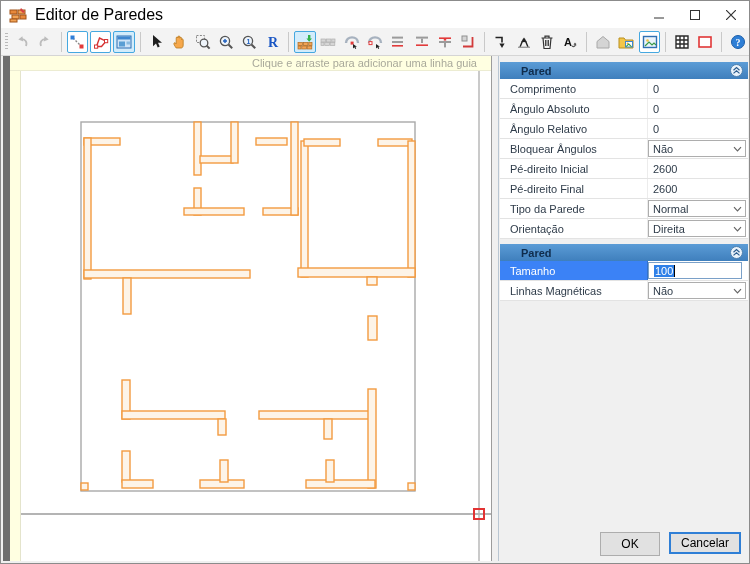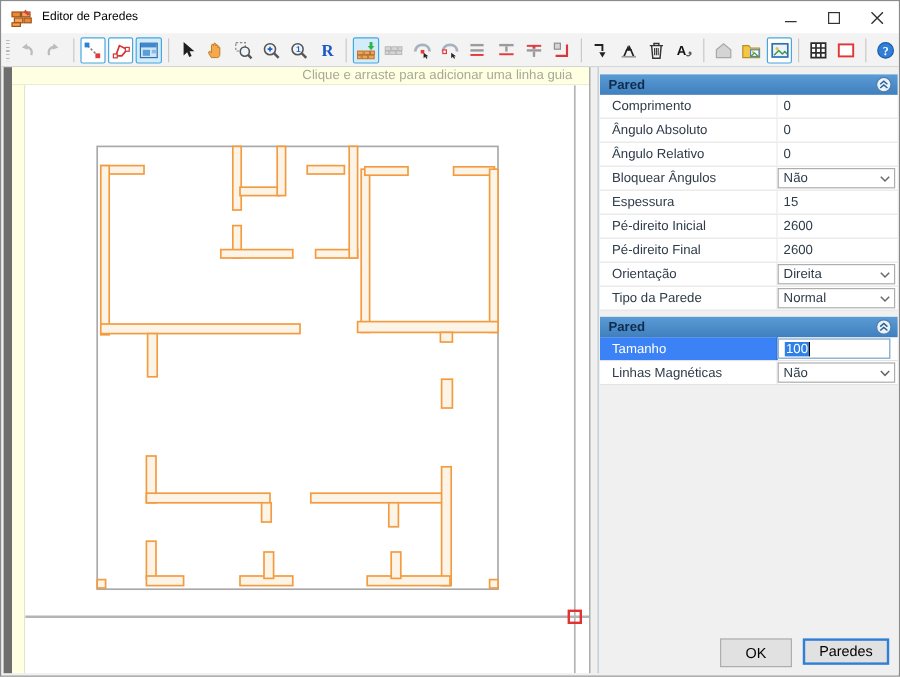--- a/index.html
+++ b/index.html
@@ -1,41 +1,41 @@
 <!DOCTYPE html>
 <html><head>
 <meta charset="utf-8">
 <style>
   html,body{margin:0;padding:0;background:#d8d8d8;font-family:"Liberation Sans",sans-serif;}
   #window{position:relative;width:748px;height:562px;background:#f0f0f0;border:1px solid #8b8b8b;overflow:hidden;}
   
   #titlebar{position:absolute;left:0;top:0;width:100%;height:27px;background:#ffffff;display:flex;align-items:center;}
   #title-icon{margin-left:8px;width:18px;height:16px;}
-  #title-text{margin-left:8px;font-size:10px;color:#000;}
+  #title-text{margin-left:8px;font-size:16px;color:#000;}
   #win-controls{position:absolute;right:0;top:0;height:27px;display:flex;}
   .win-btn{width:36px;height:27px;display:flex;align-items:center;justify-content:center;}
   
   #toolbar{position:absolute;left:0;top:27px;width:100%;height:28px;background:#f3f3f3;border-bottom:1px solid #d5d5d5;display:flex;align-items:center;padding-left:2px;box-sizing:border-box;}
   .grip{width:5px;height:18px;margin:0 2px;background-image:repeating-linear-gradient(#b9b9b9 0 1px,transparent 1px 3px);width:3px;}
   .tb{width:22px;height:22px;display:flex;align-items:center;justify-content:center;border:1px solid transparent;box-sizing:border-box;border-radius:2px;margin:0 1px;background:transparent;}
   .tb.frame{border-color:#45a8e0;background:#ffffff;}
   .tb.on{border-color:#45a8e0;background:#d3ecfb;}
   .tbsep{width:1px;height:20px;background:#c9c9c9;margin:0 4px;}
   .tb svg{display:block;}
   
   #dark-strip{position:absolute;left:2px;top:55px;width:7px;height:505px;background:#6e6e6e;}
   #hint-bar{position:absolute;left:9px;top:55px;width:481px;height:15px;background:#ffffe1;border-bottom:1px solid #ececd2;box-sizing:border-box;display:flex;align-items:center;justify-content:flex-end;}
   #hint-text{font-size:11px;color:#a9a99b;padding-right:14px;white-space:nowrap;}
   #v-strip{position:absolute;left:9px;top:70px;width:11px;height:490px;background:#ffffe1;border-right:1px solid #e4e4cc;box-sizing:border-box;}
   #canvas{position:absolute;left:20px;top:70px;width:470px;height:490px;background:#ffffff;}
   #canvas-edge{position:absolute;left:490px;top:55px;width:1px;height:505px;background:#9c9c9c;}
   
   #panel{position:absolute;left:497px;top:55px;width:251px;height:505px;background:#f0f0f0;border-left:1px solid #b9c6d2;box-sizing:border-box;}
   .sec-header{height:17px;margin:0 1px;background:linear-gradient(#5b9cd6,#3f7fbd);display:flex;align-items:center;position:relative;}
-  .sec-title{font-size:11px;font-weight:bold;color:#0f2c4c;padding-left:7px;}
+  .sec-title{font-size:11px;font-weight:bold;color:#0f2c4c;padding-left:21px;}
   .collapse{position:absolute;right:5px;top:2px;width:13px;height:13px;border-radius:50%;background:#eaf3fb;border:1px solid #4d7fae;box-sizing:border-box;display:flex;align-items:center;justify-content:center;}
   .prop-row{height:19px;margin:0 1px;background:#ffffff;border-bottom:1px solid #e3e3e3;display:flex;align-items:stretch;}
   .prop-label{width:148px;display:flex;align-items:center;padding-left:10px;box-sizing:border-box;font-size:11px;color:#2e3b49;border-right:1px solid #ececec;}
   .prop-value{flex:1;display:flex;align-items:center;padding-left:5px;font-size:11px;color:#2e3b49;}
   .prop-value.combo{border:1px solid #adadad;margin:1px 2px 1px 0;padding:0 3px 0 4px;justify-content:space-between;background:#fff;}
   .row-selected .prop-label{background:#3b82f6;color:#ffffff;border-right-color:#3470c8;}
   .prop-value.editing{border:1px solid #7aa0c8;margin:1px 6px 1px 0;background:#fff;}
   .sel-text{background:#2e80e8;color:#fff;padding:0 1px;}
   .caret{width:1px;height:12px;background:#000;margin-left:0px;}
   .sec-gap{height:5px;}
@@ -361,49 +361,45 @@
     <div class="prop-row">
       <div class="prop-label">Bloquear Ângulos</div>
       <div class="prop-value combo">
           <span>Não</span>
           <svg width="9" height="6" viewBox="0 0 9 6">
             <path d="M1 1.2 4.5 4.8 8 1.2" fill="none" stroke="#666" stroke-width="1.2"></path>
           </svg>
         </div>
     </div>
     <div class="prop-row">
-      <div class="prop-label">Espessura</div>
-      <div class="prop-value">15</div>
-    </div>
-    <div class="prop-row">
       <div class="prop-label">Pé-direito Inicial</div>
       <div class="prop-value">2600</div>
     </div>
     <div class="prop-row">
       <div class="prop-label">Pé-direito Final</div>
       <div class="prop-value">2600</div>
+    </div>
+    <div class="prop-row">
+      <div class="prop-label">Tipo da Parede</div>
+      <div class="prop-value combo">
+          <span>Normal</span>
+          <svg width="9" height="6" viewBox="0 0 9 6">
+            <path d="M1 1.2 4.5 4.8 8 1.2" fill="none" stroke="#666" stroke-width="1.2"></path>
+          </svg>
+        </div>
     </div>
     <div class="prop-row">
       <div class="prop-label">Orientação</div>
       <div class="prop-value combo">
           <span>Direita</span>
           <svg width="9" height="6" viewBox="0 0 9 6">
             <path d="M1 1.2 4.5 4.8 8 1.2" fill="none" stroke="#666" stroke-width="1.2"></path>
           </svg>
         </div>
     </div>
-    <div class="prop-row">
-      <div class="prop-label">Tipo da Parede</div>
-      <div class="prop-value combo">
-          <span>Normal</span>
-          <svg width="9" height="6" viewBox="0 0 9 6">
-            <path d="M1 1.2 4.5 4.8 8 1.2" fill="none" stroke="#666" stroke-width="1.2"></path>
-          </svg>
-        </div>
-    </div>
 
     <div class="sec-gap"></div>
 
     <div class="sec-header">
       <span class="sec-title">Pared</span>
       <span class="collapse">
           <svg width="9" height="9" viewBox="0 0 9 9">
             <path d="M1.5 4.2 4.5 1.6 7.5 4.2M1.5 7.4 4.5 4.8 7.5 7.4" fill="none" stroke="#2c5d8f" stroke-width="1.2"></path>
           </svg>
         </span>
@@ -421,17 +417,17 @@
       <div class="prop-value combo">
           <span>Não</span>
           <svg width="9" height="6" viewBox="0 0 9 6">
             <path d="M1 1.2 4.5 4.8 8 1.2" fill="none" stroke="#666" stroke-width="1.2"></path>
           </svg>
         </div>
     </div>
 
     <div id="panel-buttons">
       <div class="dlg-btn" id="ok-btn">OK</div>
-      <div class="dlg-btn" id="cancel-btn">Paredes</div>
+      <div class="dlg-btn" id="cancel-btn">Cancelar</div>
     </div>
   </div>
 
 </div>
 
 </body></html>

